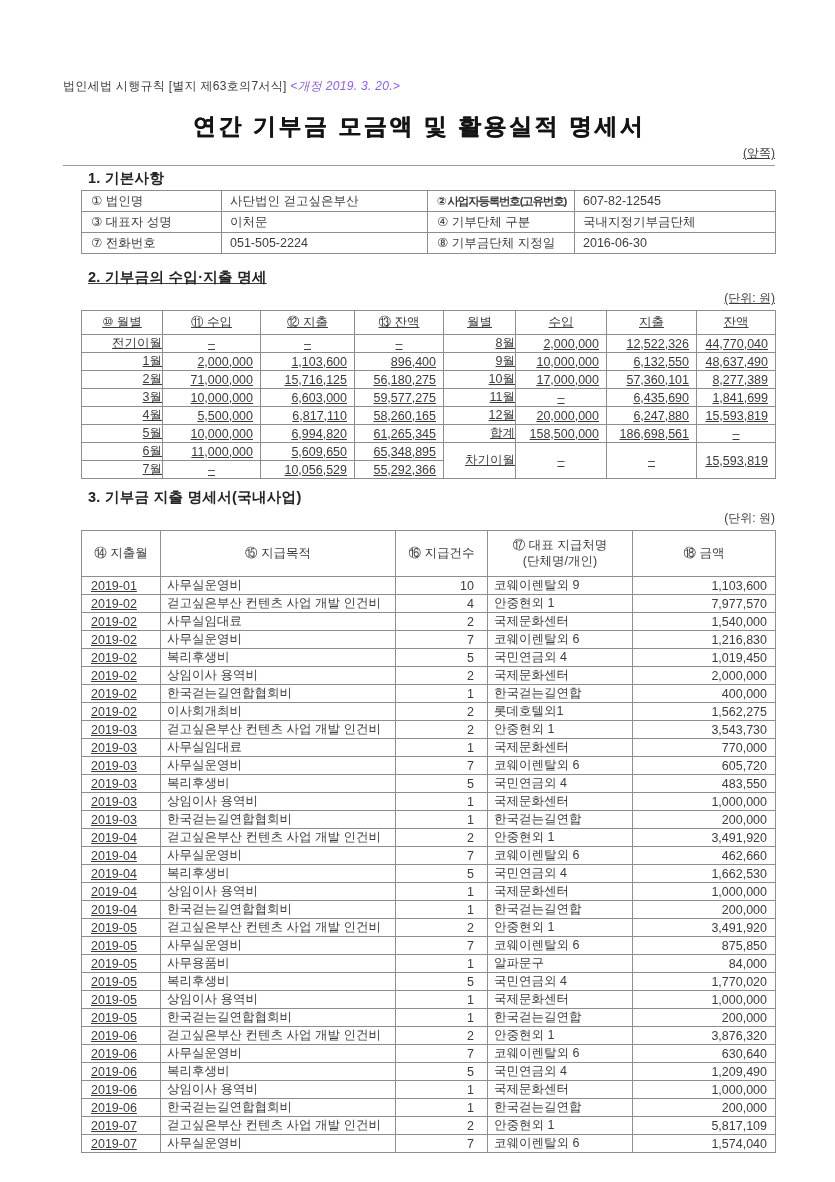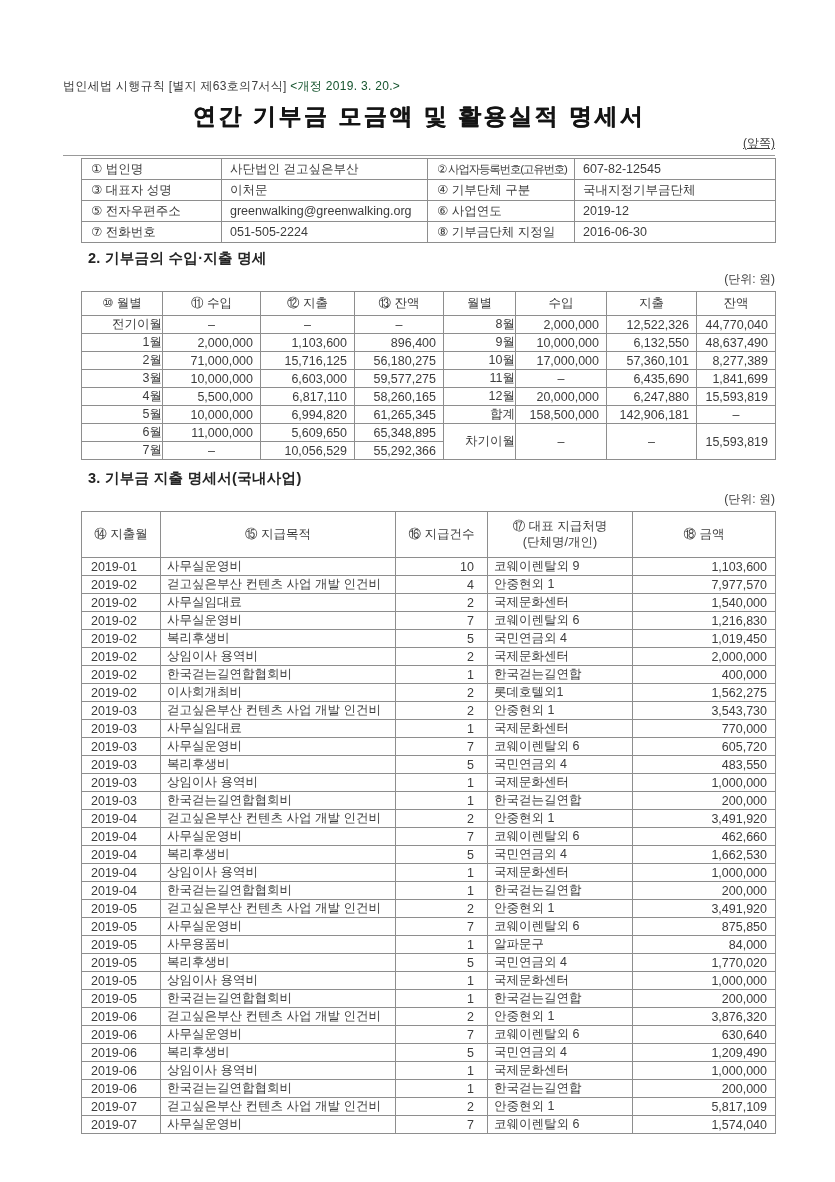--- a/index.html
+++ b/index.html
@@ -5,23 +5,23 @@
   * { margin:0; padding:0; box-sizing:border-box; }
   html,body { background:#ffffff; }
   body {
     width:835px; height:1182px; overflow:hidden;
     font-family:"Liberation Sans","DejaVu Sans",sans-serif;
     color:#3c3c3c;
   }
   .page { padding:78px 60px 0 63px; }
 
   .form-ref { font-size:12px; letter-spacing:.3px; color:#3c3c3c; }
-  .form-ref .rev { color:#14532d; }
+  .form-ref .rev { color:#8b5cf6;font-style:italic; }
   .doc-title {
-    margin-top:6px; text-align:center;
+    margin-top:16px; text-align:center;
     font-size:23px; font-weight:bold; color:#141414;
     letter-spacing:2.5px; text-shadow:.6px 0 0 #141414;
   }
   .page-side { text-align:right; font-size:12px; margin-top:3px;text-decoration:underline; }
   .top-rule { border:none; border-top:1px solid #9a9a9a; margin-top:3px; }
 
   .sec-heading { font-size:14.5px; font-weight:bold; color:#242424; margin:3px 0 2px 25px; letter-spacing:.3px; }
   .unit { text-align:right; font-size:12px; margin:3px 0 3px 0; }
 
   table { border-collapse:collapse; table-layout:fixed; width:694px; margin-left:18px; }
@@ -29,79 +29,74 @@
     border:1px solid #8e8e8e; font-size:12.5px; color:#3c3c3c;
     overflow:hidden; white-space:nowrap; font-weight:normal;
   }
   th { }
 
   
   .s1-table { margin-top:2px; }
   .s1-table td { height:21px; }
   .s1-table td.lbl { padding-left:9px; text-align:left; }
   .s1-table td.val { padding-left:8px; text-align:left; }
-  .s1-table td.condensed { letter-spacing:-1.2px; font-size:11.5px; }
+  .s1-table td.condensed { letter-spacing:-1.2px; font-size:11.5px;font-weight:bold; }
 
   
-  .s2-block { margin-top:6px; }
+  .s2-block { margin-top:14px;text-decoration:underline; }
   .s2-table th { height:24px; }
   .s2-table td { height:17px; }
   .s2-table td.c { text-align:right; }
   .s2-table td.r { text-align:right; padding-right:7px; }
   .s2-table td.dash { text-align:center; padding-right:0; }
 
   
   .s3-block { margin-top:9px; }
   .s3-table th { height:46px; }
   .s3-table th.two-line { white-space:pre-line; line-height:1.25; }
   .s3-table td { height:17px; }
   .s3-table td.l { text-align:left; padding-left:6px; }
   .s3-table td.r { text-align:right; padding-right:8px; }
-  .s3-table td:nth-child(1) { padding-left:9px; }
+  .s3-table td:nth-child(1) { padding-left:9px;text-decoration:underline; }
   .s3-table td:nth-child(3) { padding-right:13px; }
 </style>
 </head>
 <body>
 
 <div class="page">
 
   <div class="form-ref">
     <span>법인세법 시행규칙 [별지 제63호의7서식]</span>
     <span class="rev">&lt;개정 2019. 3. 20.&gt;</span>
   </div>
 
   <div class="doc-title">연간 기부금 모금액 및 활용실적 명세서</div>
   <div class="page-side">(앞쪽)</div>
   <hr class="top-rule">
 
+  <div class="sec-heading">1. 기본사항</div>
   <table class="s1-table">
     <colgroup>
       <col style="width:140px">
         <col style="width:206px">
         <col style="width:147px">
         <col style="width:201px">
     </colgroup>
     <tbody>
         <tr>
           <td class="lbl">① 법인명</td>
           <td class="val">사단법인 걷고싶은부산</td>
           <td class="lbl condensed">② 사업자등록번호(고유번호)</td>
           <td class="val">607-82-12545</td>
         </tr>
         <tr>
           <td class="lbl">③ 대표자 성명</td>
           <td class="val">이처문</td>
           <td class="lbl">④ 기부단체 구분</td>
           <td class="val">국내지정기부금단체</td>
-        </tr>
-        <tr>
-          <td class="lbl">⑤ 전자우편주소</td>
-          <td class="val">greenwalking@greenwalking.org</td>
-          <td class="lbl">⑥ 사업연도</td>
-          <td class="val">2019-12</td>
         </tr>
         <tr>
           <td class="lbl">⑦ 전화번호</td>
           <td class="val">051-505-2224</td>
           <td class="lbl">⑧ 기부금단체 지정일</td>
           <td class="val">2016-06-30</td>
         </tr>
       </tbody>
   </table>
 
@@ -182,21 +177,21 @@
             <td class="r">6,247,880</td>
             <td class="r">15,593,819</td>
           </tr>
           <tr>
             <td class="c">5월</td>
             <td class="r">10,000,000</td>
             <td class="r">6,994,820</td>
             <td class="r">61,265,345</td>
             <td class="c">합계</td>
             <td class="r">158,500,000</td>
-            <td class="r">142,906,181</td>
+            <td class="r">186,698,561</td>
             <td class="r dash">–</td>
           </tr>
           <tr>
             <td class="c">6월</td>
             <td class="r">11,000,000</td>
             <td class="r">5,609,650</td>
             <td class="r">65,348,895</td>
             <td class="c" rowspan="2">차기이월</td>
             <td class="r dash" rowspan="2">–</td>
             <td class="r dash" rowspan="2">–</td>

